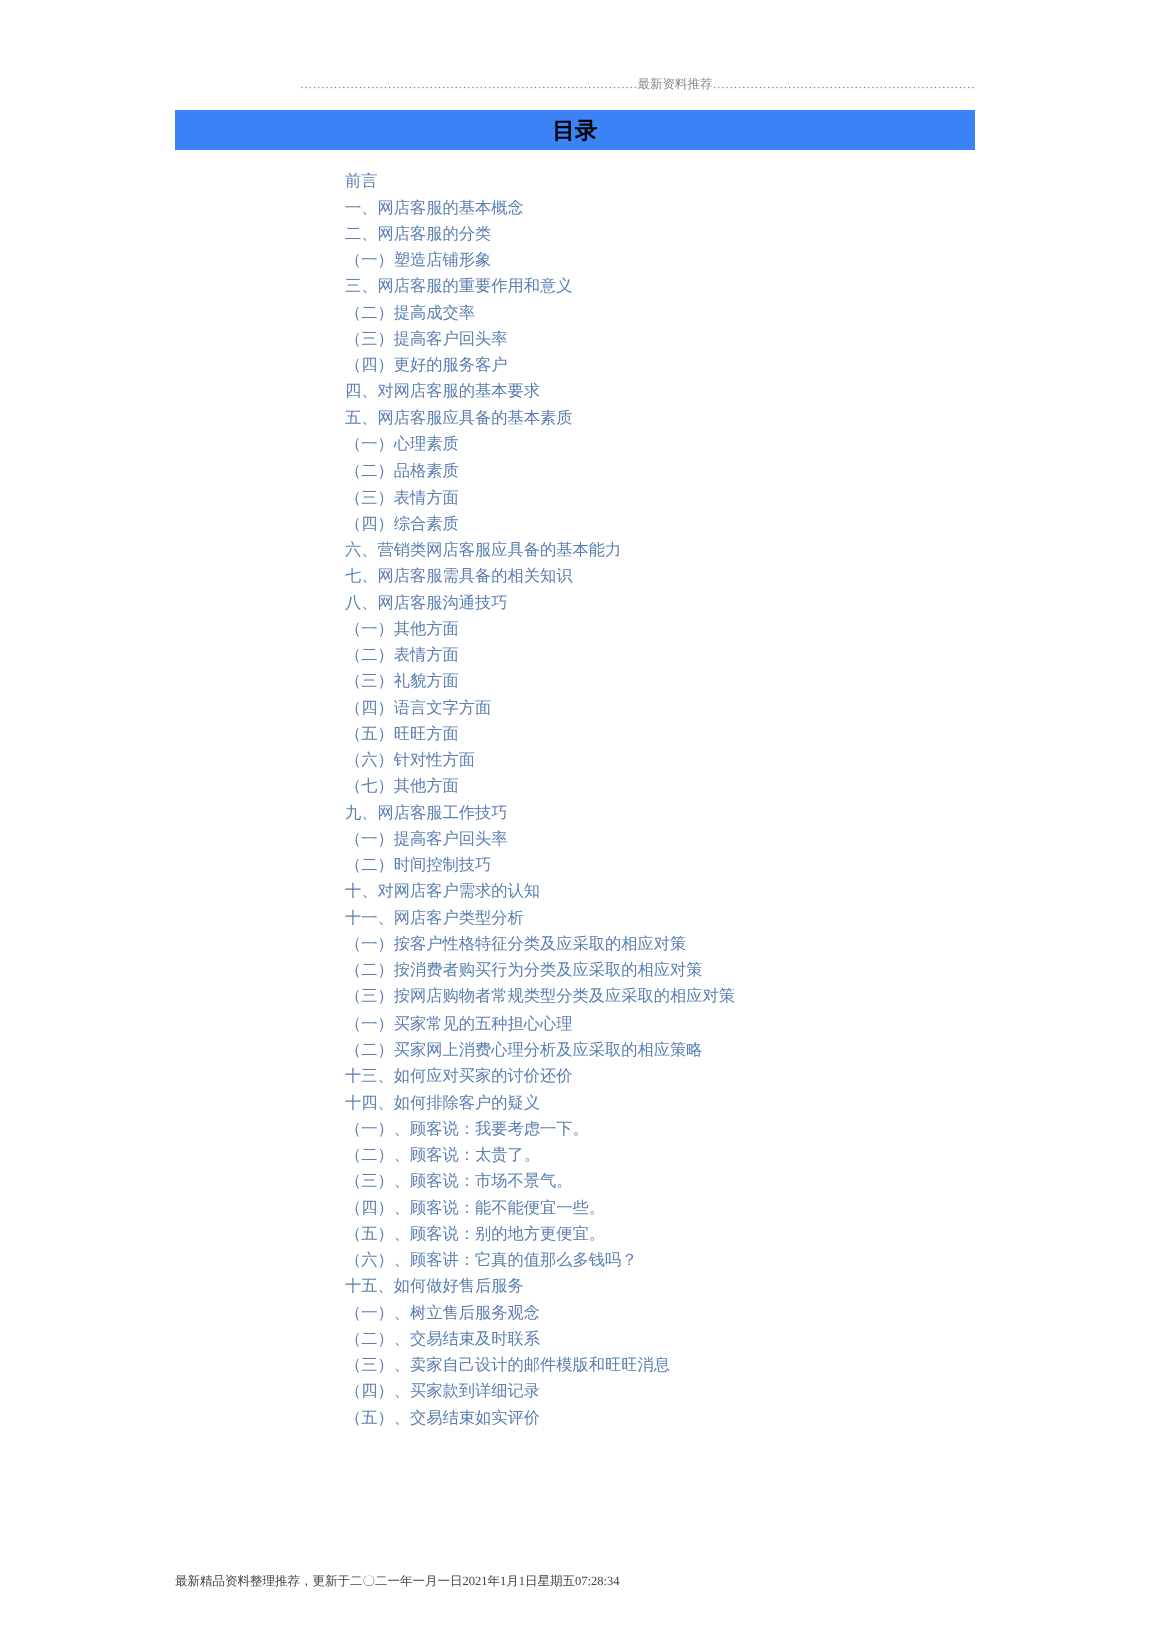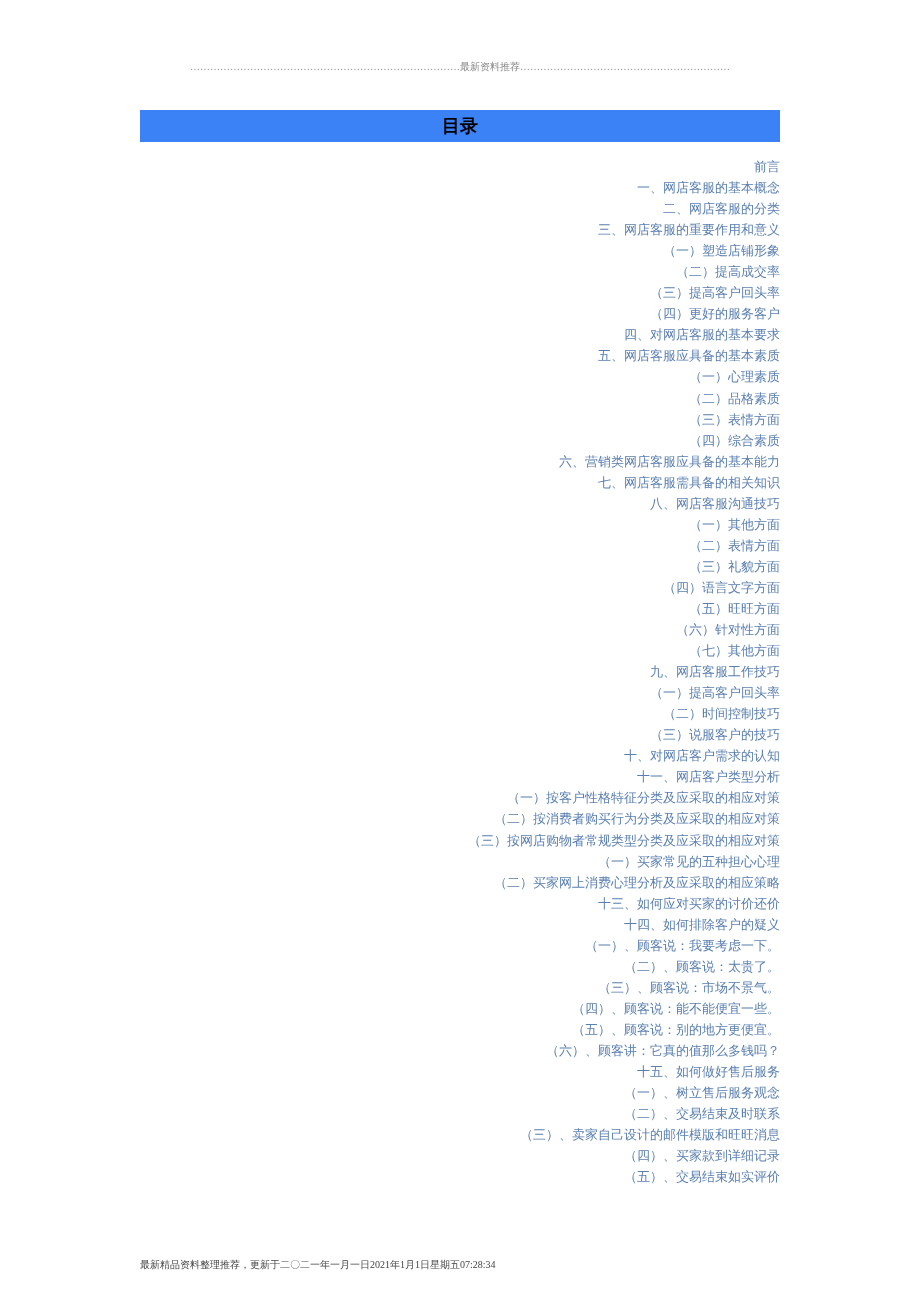--- a/index.html
+++ b/index.html
@@ -12,41 +12,40 @@
   }
   .page {
     position: absolute;
     top: 60px;
     left: 140px;
     right: 140px;
   }
   .header-rule {
     color: #888;
     font-size: 10px;
-    text-align: center;
+    text-align: right;
     letter-spacing: 0px;
-    margin-bottom: 36px;
+    margin-bottom: 14px;
     white-space: nowrap;
     overflow: hidden;
   }
   .toc-title {
     background: #3b82f6;
     color: #000;
     font-size: 18px;
     font-weight: bold;
     text-align: center;
     padding: 4px 0;
     margin-bottom: 14px;
     font-family: "SimSun", "宋体", serif;
   }
   .toc-list {
     margin-left: 136px;
     font-size: 13px;
     line-height: 1.62;
-    text-align: right;
   }
   .toc-item {
     color: #5a7fb0;
     cursor: pointer;
     display: block;
   }
   .toc-item.level-2 {
     margin-left: 0;
   }
   .footer {
@@ -65,22 +64,22 @@
 <div class="page">
 
   <div class="header-rule">………………………………………………………………………最新资料推荐………………………………………………………</div>
 
   <div class="toc-title">目录</div>
 
   <div class="toc-list" id="toc-list">
       <a class="toc-item level-1">前言</a>
       <a class="toc-item level-1">一、网店客服的基本概念</a>
       <a class="toc-item level-1">二、网店客服的分类</a>
+      <a class="toc-item level-2">（一）塑造店铺形象</a>
       <a class="toc-item level-1">三、网店客服的重要作用和意义</a>
-      <a class="toc-item level-2">（一）塑造店铺形象</a>
       <a class="toc-item level-2">（二）提高成交率</a>
       <a class="toc-item level-2">（三）提高客户回头率</a>
       <a class="toc-item level-2">（四）更好的服务客户</a>
       <a class="toc-item level-1">四、对网店客服的基本要求</a>
       <a class="toc-item level-1">五、网店客服应具备的基本素质</a>
       <a class="toc-item level-2">（一）心理素质</a>
       <a class="toc-item level-2">（二）品格素质</a>
       <a class="toc-item level-2">（三）表情方面</a>
       <a class="toc-item level-2">（四）综合素质</a>
       <a class="toc-item level-1">六、营销类网店客服应具备的基本能力</a>
@@ -89,21 +88,20 @@
       <a class="toc-item level-2">（一）其他方面</a>
       <a class="toc-item level-2">（二）表情方面</a>
       <a class="toc-item level-2">（三）礼貌方面</a>
       <a class="toc-item level-2">（四）语言文字方面</a>
       <a class="toc-item level-2">（五）旺旺方面</a>
       <a class="toc-item level-2">（六）针对性方面</a>
       <a class="toc-item level-2">（七）其他方面</a>
       <a class="toc-item level-1">九、网店客服工作技巧</a>
       <a class="toc-item level-2">（一）提高客户回头率</a>
       <a class="toc-item level-2">（二）时间控制技巧</a>
-      <a class="toc-item level-2">（三）说服客户的技巧</a>
       <a class="toc-item level-1">十、对网店客户需求的认知</a>
       <a class="toc-item level-1">十一、网店客户类型分析</a>
       <a class="toc-item level-2">（一）按客户性格特征分类及应采取的相应对策</a>
       <a class="toc-item level-2">（二）按消费者购买行为分类及应采取的相应对策</a>
       <a class="toc-item level-2">（三）按网店购物者常规类型分类及应采取的相应对策</a>
       <a class="toc-item level-2">（一）买家常见的五种担心心理</a>
       <a class="toc-item level-2">（二）买家网上消费心理分析及应采取的相应策略</a>
       <a class="toc-item level-1">十三、如何应对买家的讨价还价</a>
       <a class="toc-item level-1">十四、如何排除客户的疑义</a>
       <a class="toc-item level-2">（一）、顾客说：我要考虑一下。</a>

